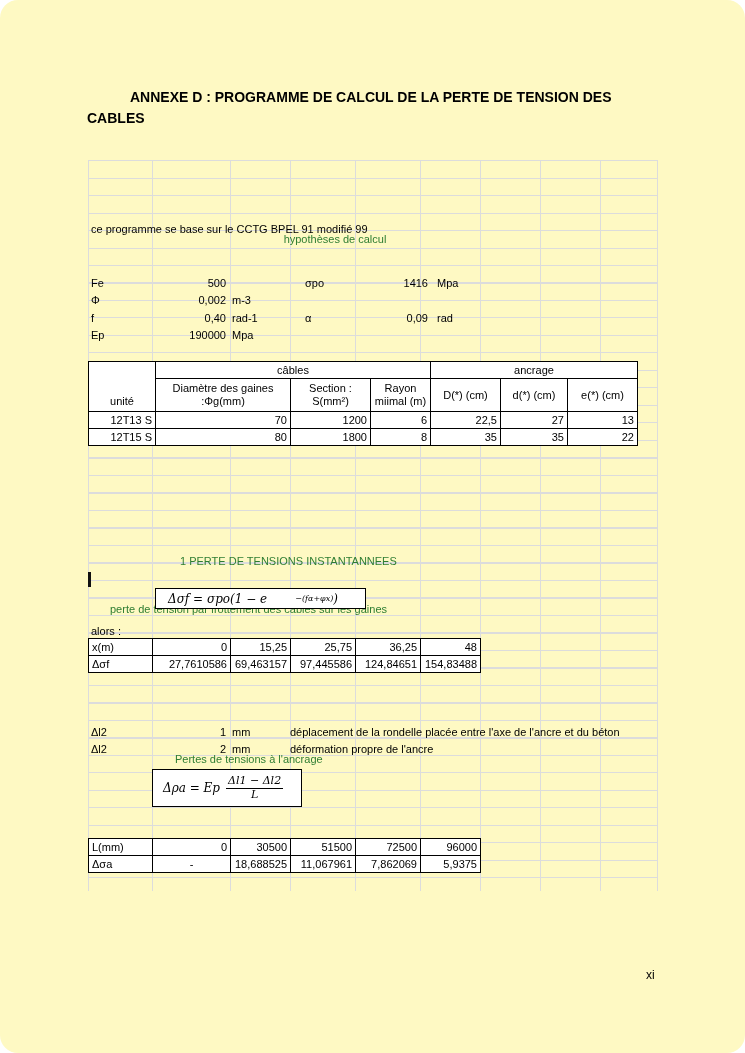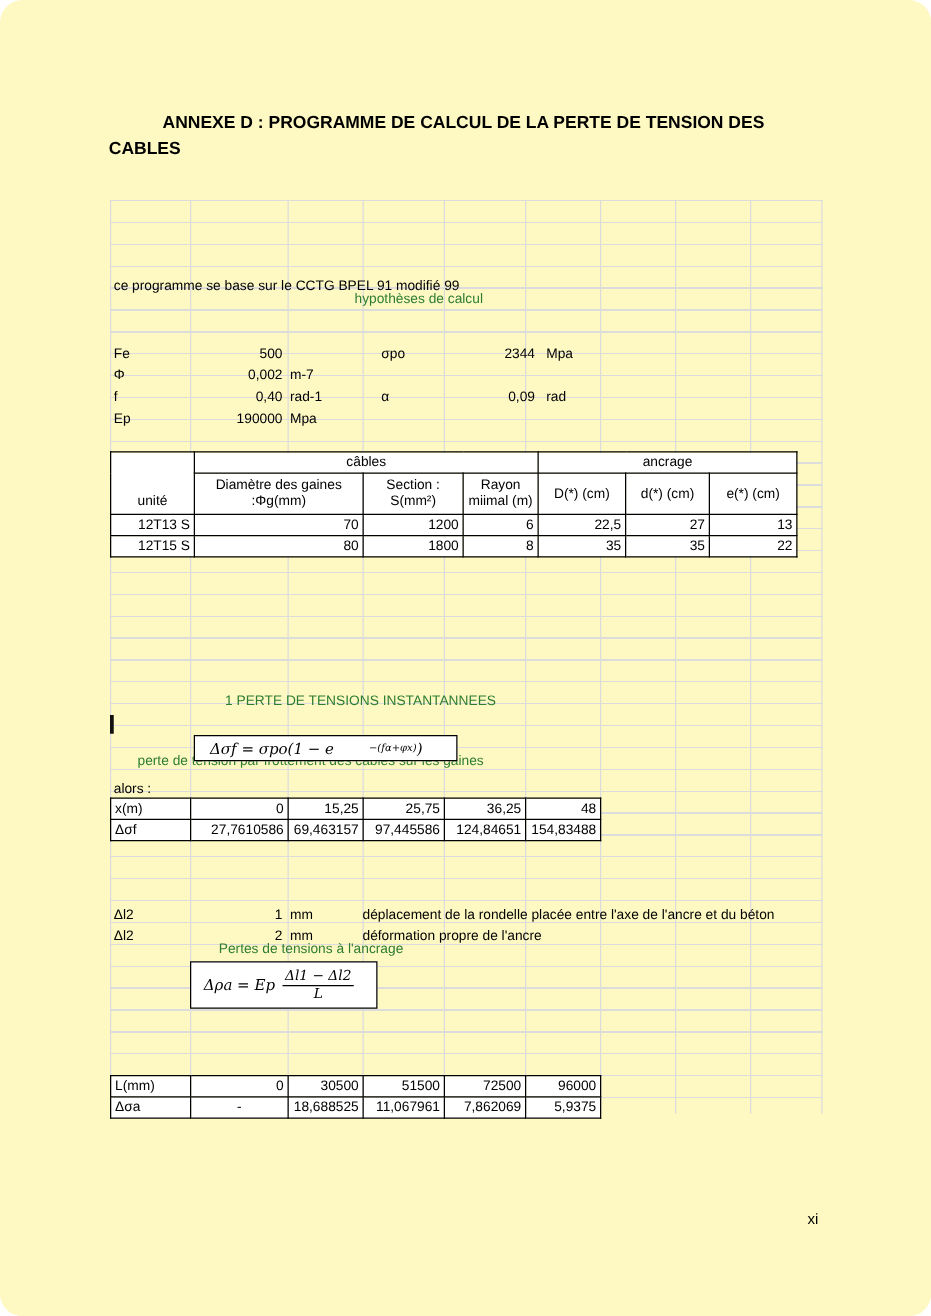--- a/index.html
+++ b/index.html
@@ -32,21 +32,21 @@
   .cables tr.gh td{height:16px;}
   .cables tr.ch td{height:32px;line-height:13px;}
   .cables tr.dr td{height:16px;text-align:right;}
   .cables td.unite{vertical-align:bottom;padding-bottom:4px;}
 
   .mini td{height:16px;line-height:16px;}
   .mini td.lab{text-align:left;}
   .mini td.num{text-align:right;}
   .mini td.ctr{text-align:center;}
   .friction-tbl{left:88px;top:638px;}
-  .anchor-tbl{left:88px;top:838px;margin-top:22px;}
+  .anchor-tbl{left:88px;top:838px;}
 
   
   .formula{position:absolute;border:1px solid #000;background:#fff;
            font-family:"DejaVu Serif",serif;font-style:italic;font-size:12px;
            display:flex;align-items:center;}
   .formula sup{font-size:8px;font-style:italic;padding-left:28px;}
   .f1{left:155px;top:588px;width:197px;height:19px;padding-left:12px;}
   .f2{left:152px;top:769px;width:138px;height:36px;padding-left:10px;gap:6px;}
   .frac{display:inline-flex;flex-direction:column;align-items:center;font-size:11px;line-height:1.15;}
   .frac .num{border-bottom:1px solid #000;padding:0 2px;}
@@ -75,26 +75,26 @@
     <div class="vline" style="left:512px"></div>
     <div class="vline" style="left:569px"></div>
   </div>
 
   <div class="cell green ctrbox" style="left:230px;top:187px;width:210px">hypothèses  de calcul</div>
   <div class="cell" style="left:91px;top:221px">ce programme se base sur le CCTG BPEL 91 modifié 99</div>
 
   <div class="cell" style="left:91px;top:275px">Fe</div>
   <div class="cell right" style="left:152px;top:275px;width:74px">500</div>
   <div class="cell" style="left:305px;top:275px">σpo</div>
-  <div class="cell right" style="left:352px;top:275px;width:76px">2344</div>
+  <div class="cell right" style="left:352px;top:275px;width:76px">1416</div>
   <div class="cell" style="left:437px;top:275px">Mpa</div>
 
   <div class="cell" style="left:91px;top:292px">Φ</div>
   <div class="cell right" style="left:152px;top:292px;width:74px">0,002</div>
-  <div class="cell" style="left:232px;top:292px">m-7</div>
+  <div class="cell" style="left:232px;top:292px">m-3</div>
 
   <div class="cell" style="left:91px;top:310px">f</div>
   <div class="cell right" style="left:152px;top:310px;width:74px">0,40</div>
   <div class="cell" style="left:232px;top:310px">rad-1</div>
   <div class="cell" style="left:305px;top:310px">α</div>
   <div class="cell right" style="left:352px;top:310px;width:76px">0,09</div>
   <div class="cell" style="left:437px;top:310px">rad</div>
 
   <div class="cell" style="left:91px;top:327px">Ep</div>
   <div class="cell right" style="left:152px;top:327px;width:74px">190000</div>

